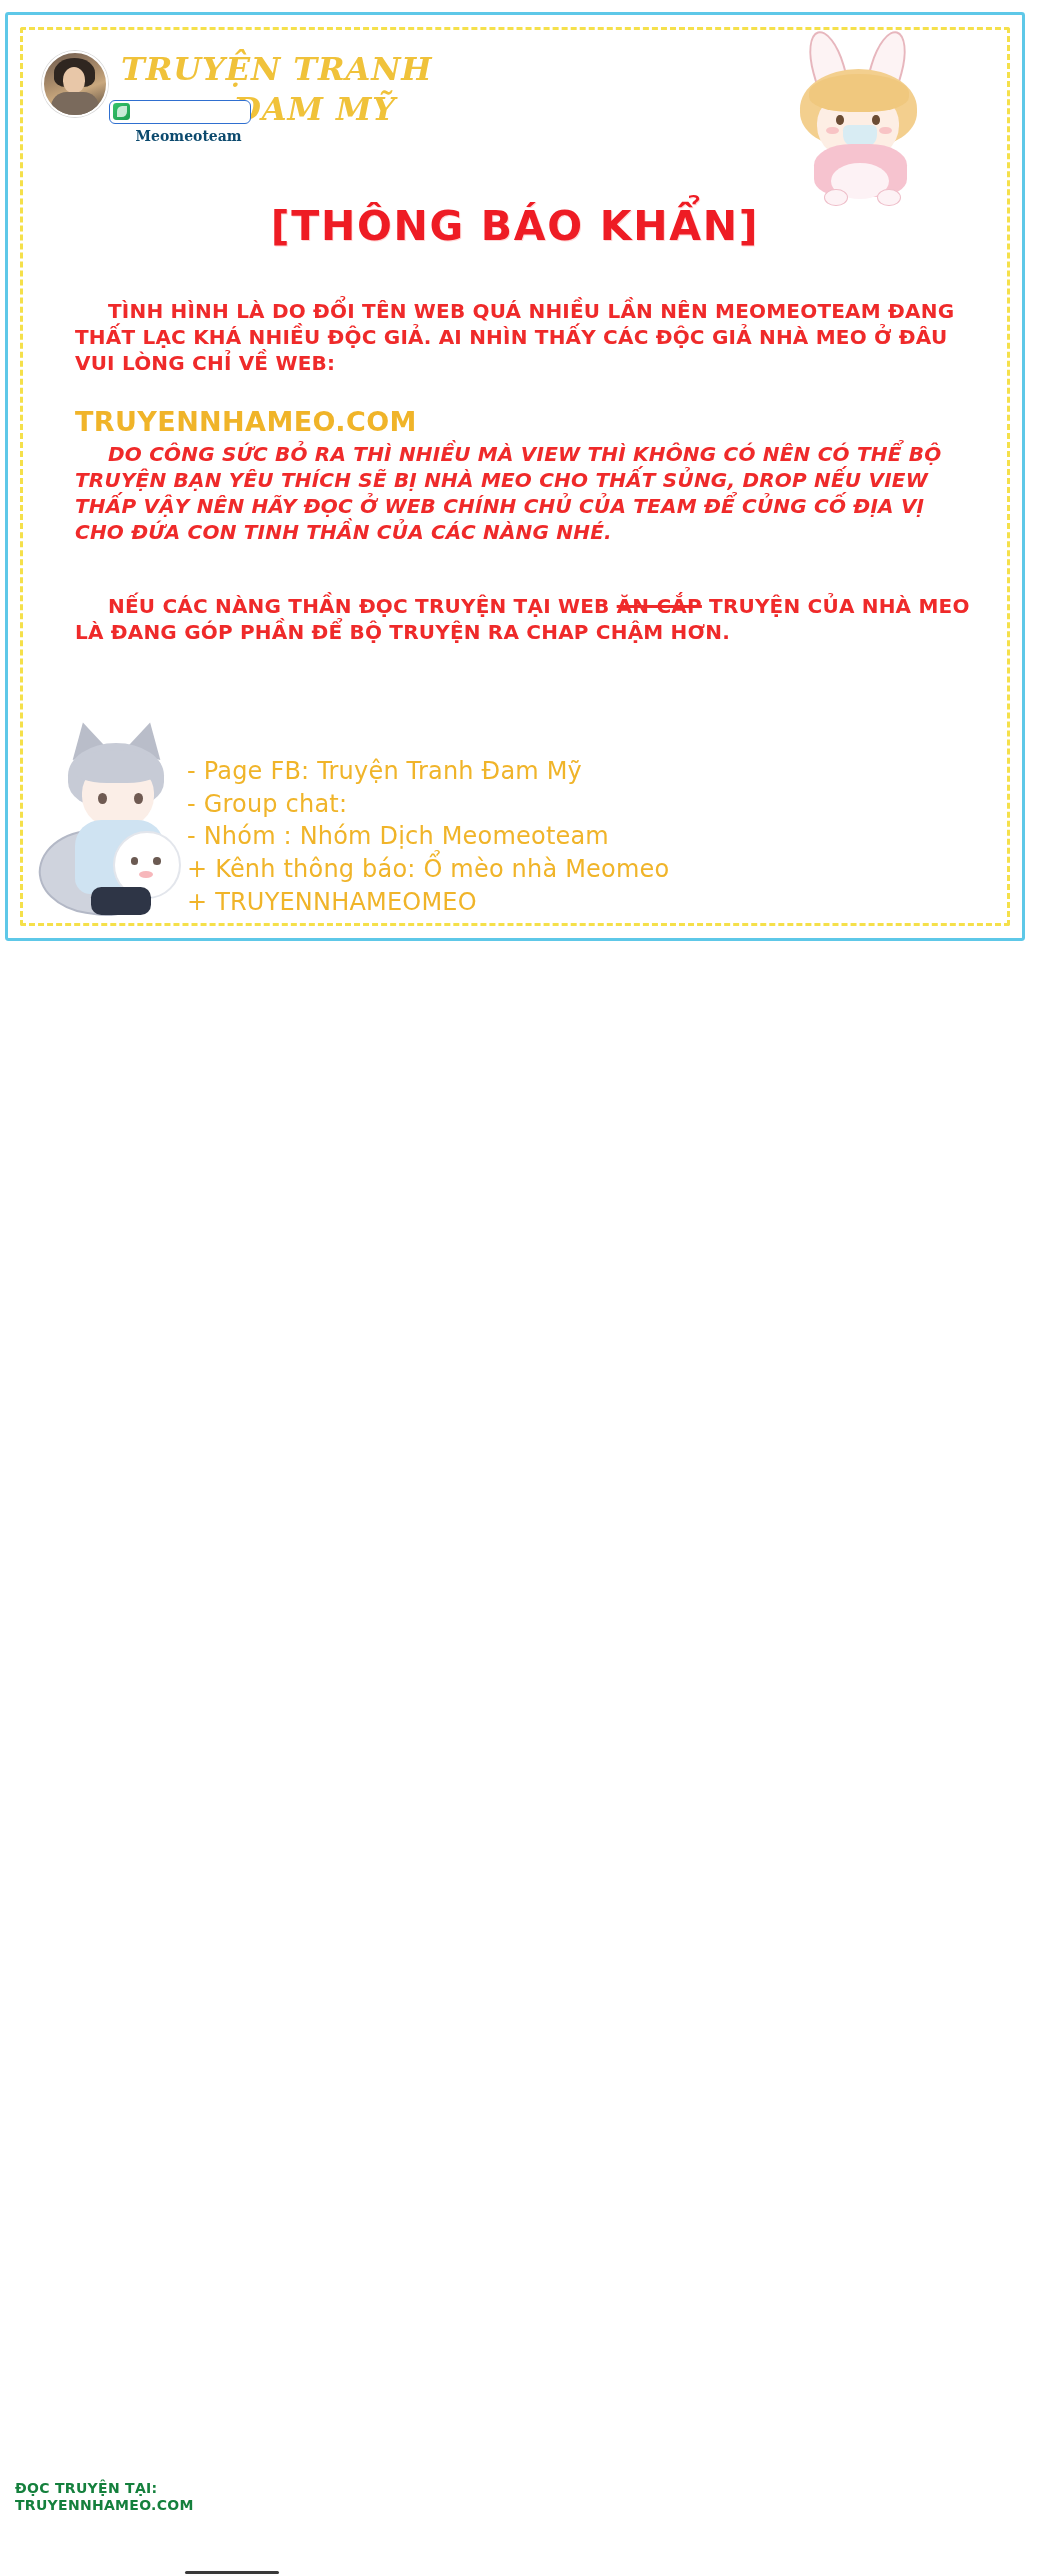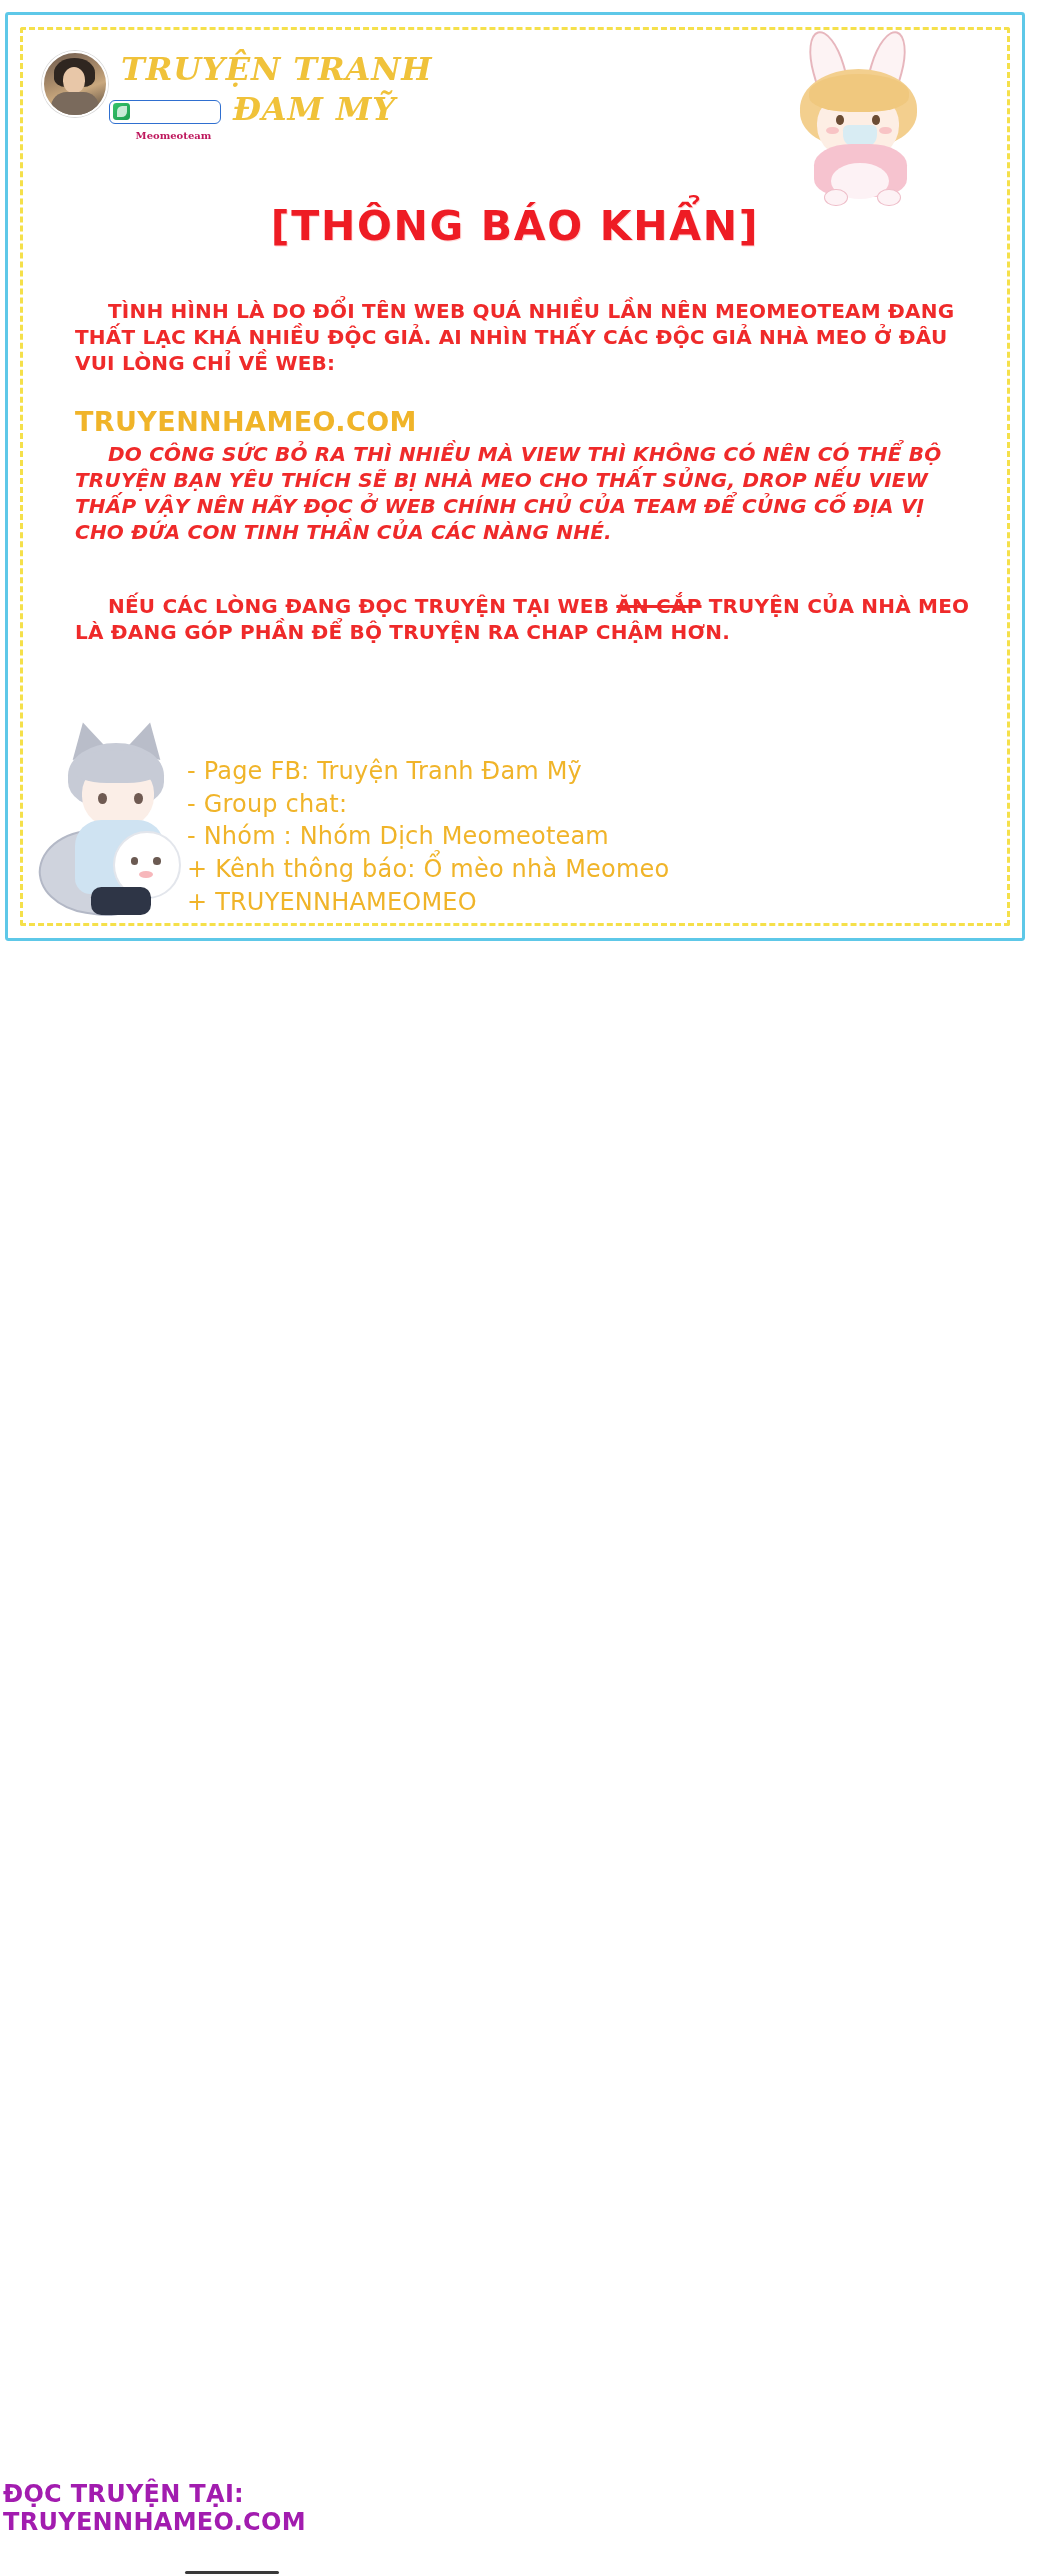--- a/index.html
+++ b/index.html
@@ -129,22 +129,22 @@
     position: absolute;
     left: 3.4px; top: 3.4px;
     width: 10.3px; height: 10.3px;
     border-radius: 50% 0 50% 0;
     background: #ffffff;
     opacity: .75;
   }
   .team-badge .txt {
     font-family: "DejaVu Serif", serif;
     font-weight: bold;
-    font-size: 10px;
-    color: #be185d;
+    font-size: 14px;
+    color: #0c4a6e;
     white-space: nowrap;
     margin-top: 48px;
   }
 
   
   .bunny {
     position: absolute;
     left: 756px;
     top: 8.6px;
     width: 197px;
@@ -394,24 +394,24 @@
   
   .footer {
     position: absolute;
     left: 0;
     top: 2480px;
     width: 1043px;
   }
   .footer-line {
     font-family: "DejaVu Sans", sans-serif;
     font-weight: bold;
-    font-size: 24px;
+    font-size: 14px;
     line-height: 1.18;
-    color: #a21caf;
-    padding-left: 3px;
+    color: #15803d;
+    padding-left: 15px;
     letter-spacing: 0.3px;
   }
   .footer-dash {
     position: absolute;
     left: 185px;
     top: 91px;
     width: 94px;
     height: 3.4px;
     background: #3a3a3a;
     border-radius: 1.7px;
@@ -466,21 +466,21 @@
     <span class="indent"></span><span>TÌNH HÌNH LÀ DO ĐỔI TÊN WEB QUÁ NHIỀU LẦN NÊN MEOMEOTEAM ĐANG THẤT LẠC KHÁ NHIỀU ĐỘC GIẢ. AI NHÌN THẤY CÁC ĐỘC GIẢ NHÀ MEO Ở ĐÂU VUI LÒNG CHỈ VỀ WEB:</span>
   </div>
 
   <div class="web-link">TRUYENNHAMEO.COM</div>
 
   <div class="para" id="p2">
     <span class="indent"></span><span>DO CÔNG SỨC BỎ RA THÌ NHIỀU MÀ VIEW THÌ KHÔNG CÓ NÊN CÓ THỂ BỘ TRUYỆN BẠN YÊU THÍCH SẼ BỊ NHÀ MEO CHO THẤT SỦNG, DROP NẾU VIEW THẤP VẬY NÊN HÃY ĐỌC Ở WEB CHÍNH CHỦ CỦA TEAM ĐỂ CỦNG CỐ ĐỊA VỊ CHO ĐỨA CON TINH THẦN CỦA CÁC NÀNG NHÉ.</span>
   </div>
 
   <div class="para" id="p3">
-    <span class="indent"></span><span>NẾU CÁC LÒNG ĐANG ĐỌC TRUYỆN TẠI WEB </span><span class="strike-word">ĂN CẮP</span><span> TRUYỆN CỦA NHÀ MEO LÀ ĐANG GÓP PHẦN ĐỂ BỘ TRUYỆN RA CHAP CHẬM HƠN.</span>
+    <span class="indent"></span><span>NẾU CÁC NÀNG THẦN ĐỌC TRUYỆN TẠI WEB </span><span class="strike-word">ĂN CẮP</span><span> TRUYỆN CỦA NHÀ MEO LÀ ĐANG GÓP PHẦN ĐỂ BỘ TRUYỆN RA CHAP CHẬM HƠN.</span>
   </div>
 
   <div class="wolfboy">
     <div class="tail"></div>
     <div class="ear-l"></div>
     <div class="ear-r"></div>
     <div class="hair"></div>
     <div class="face"></div>
     <div class="bang"></div>
     <div class="eye-l"></div>

